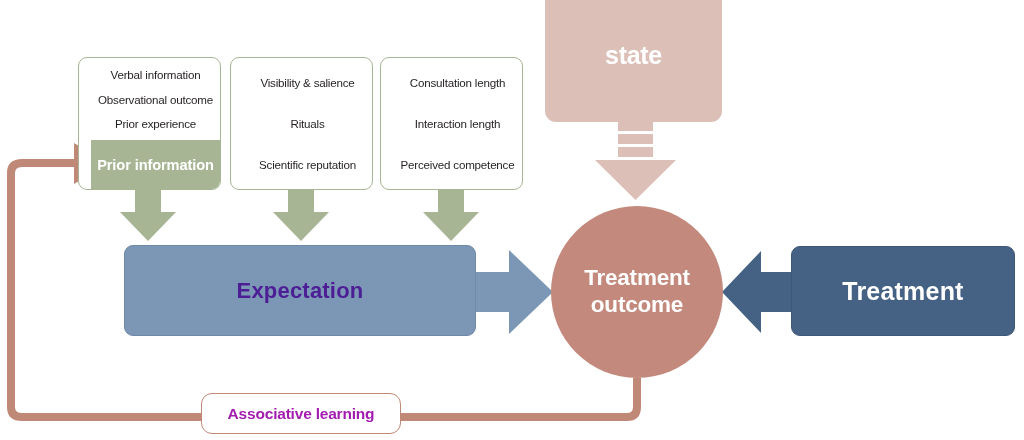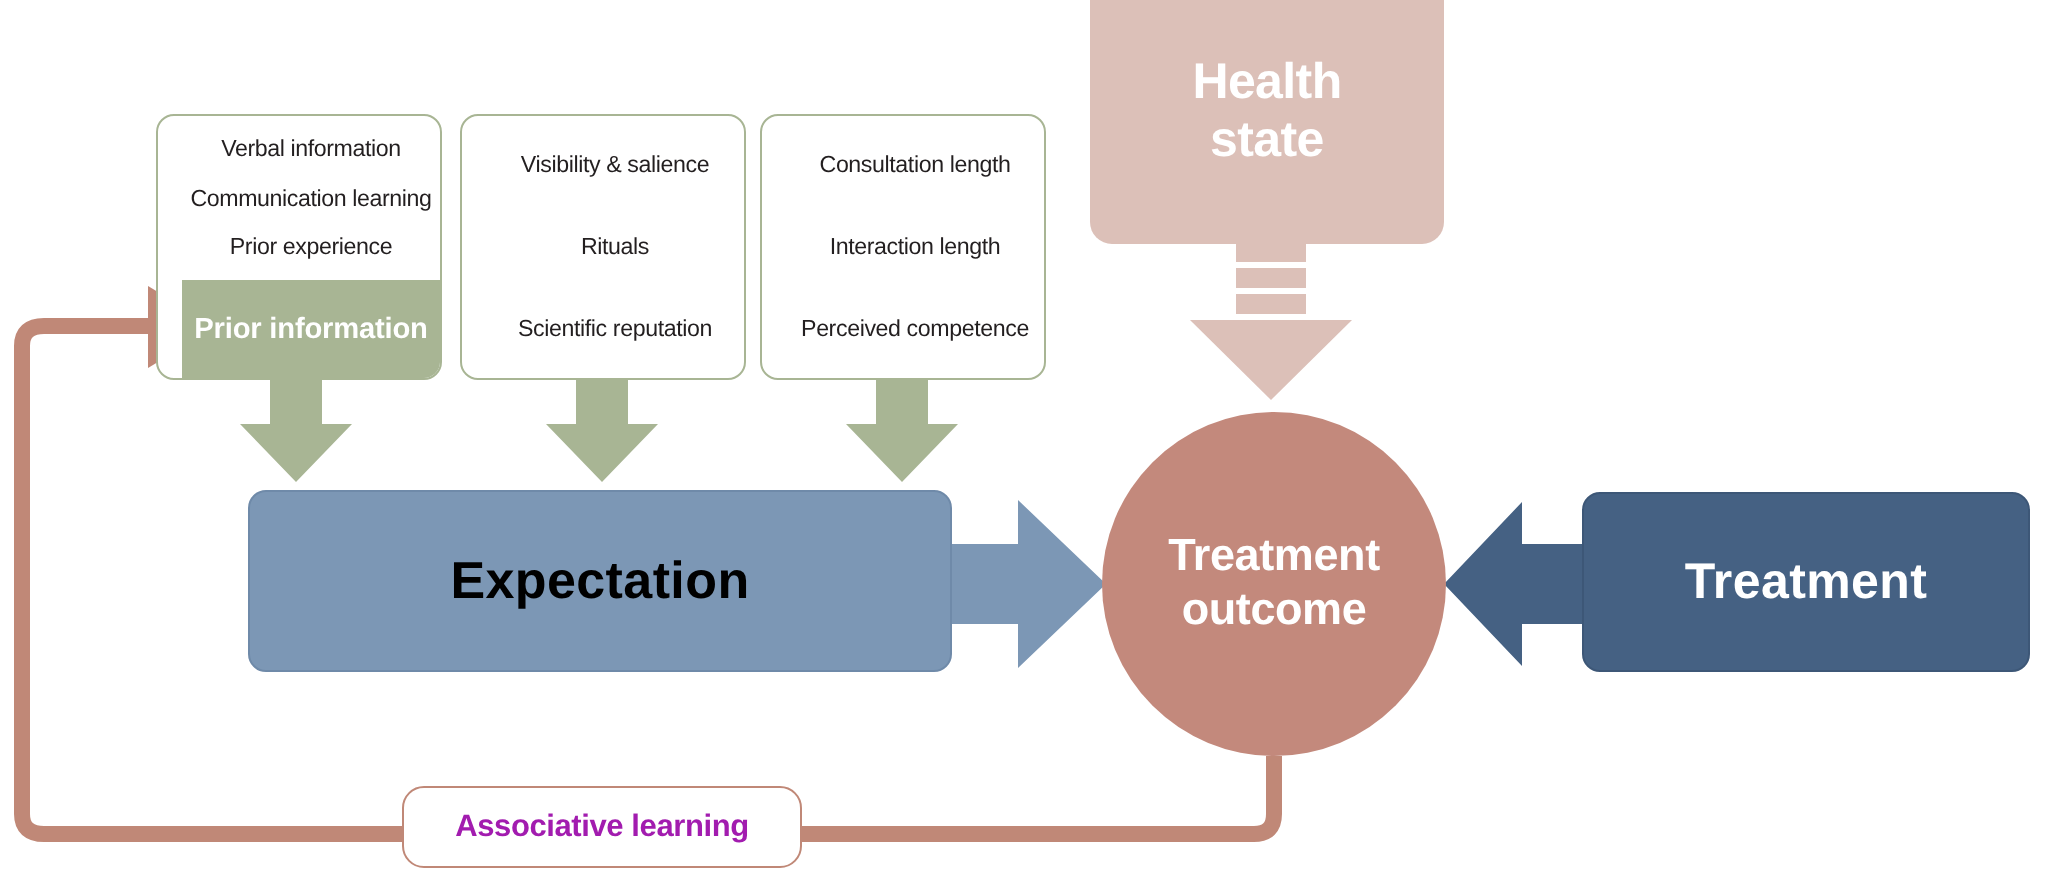--- a/index.html
+++ b/index.html
@@ -85,22 +85,22 @@
   
   #expectation-box {
     position: absolute;
     box-sizing: border-box;
     background: #7c97b5;
     border: 1.2px solid #6f8aa9;
     border-radius: 9px;
     display: flex;
     align-items: center;
     justify-content: center;
-    color: #000000;
-    font-size: 26px;
+    color: #4c1d95;
+    font-size: 22px;
     font-weight: bold;
     letter-spacing: 0.2px;
   }
 
   
   #treatment-box {
     position: absolute;
     box-sizing: border-box;
     background: #456183;
     border: 1.2px solid #3d5777;
@@ -171,21 +171,21 @@
     </g>
 
     <polygon points="474,272 509,272 509,250 553,292 509,334 509,312 474,312" fill="#7c97b5"></polygon>
 
     <polygon points="792,272 761,272 761,251 722,292 761,333 761,312 792,312" fill="#456183"></polygon>
   </svg>
 
   <div class="det-box" id="det-1" style="left:78px; top:57px; width:143px; height:133px;">
     <div class="det-items">
       <div class="det-item">Verbal information</div>
-      <div class="det-item">Communication learning</div>
+      <div class="det-item">Observational outcome</div>
       <div class="det-item">Prior experience</div>
     </div>
     <div class="det-label">Prior information</div>
   </div>
 
   <div class="det-box" id="det-2" style="left:230px; top:57px; width:143px; height:133px;">
     <div class="det-items">
       <div class="det-item">Visibility &amp; salience</div>
       <div class="det-item">Rituals</div>
       <div class="det-item">Scientific reputation</div>
@@ -195,21 +195,20 @@
   <div class="det-box" id="det-3" style="left:380px; top:57px; width:143px; height:133px;gap:25px;">
     <div class="det-items">
       <div class="det-item">Consultation length</div>
       <div class="det-item">Interaction length</div>
       <div class="det-item">Perceived competence</div>
     </div>
   </div>
 
   <div id="health-state" style="left:545px; top:-10px; width:177px; height:132px;">
     <div>
-      <div>Health</div>
       <div>state</div>
     </div>
   </div>
 
   <div id="expectation-box" style="left:124px; top:245px; width:352px; height:91px;">Expectation</div>
 
   <div id="treatment-box" style="left:791px; top:246px; width:224px; height:90px;">Treatment</div>
 
   <div id="treatment-outcome" style="left:551px; top:206px; width:172px; height:172px;">
     <div>

